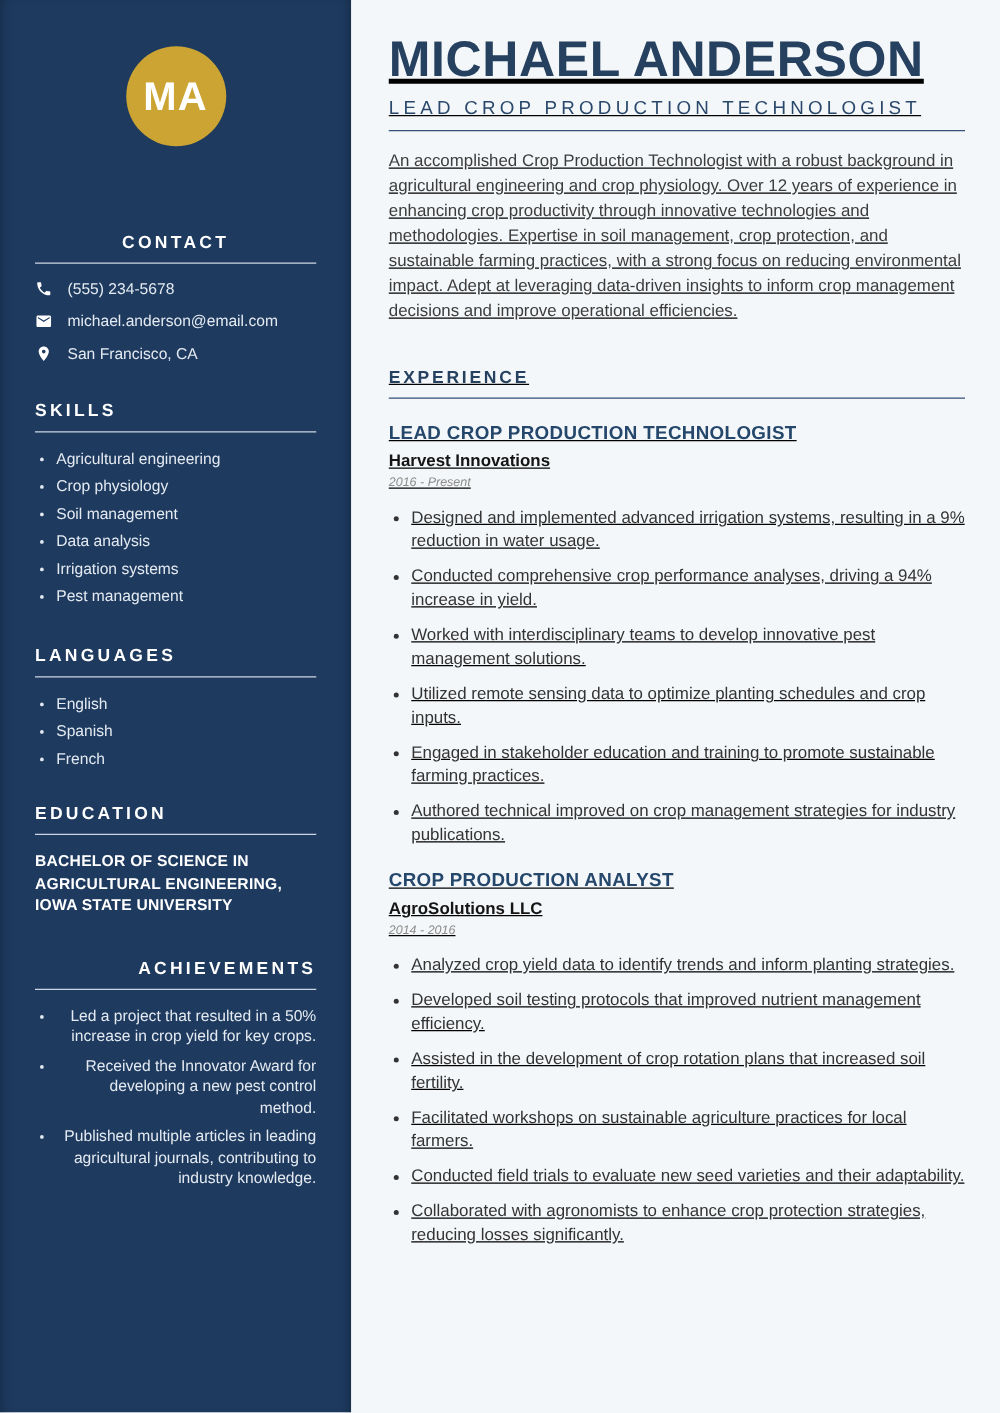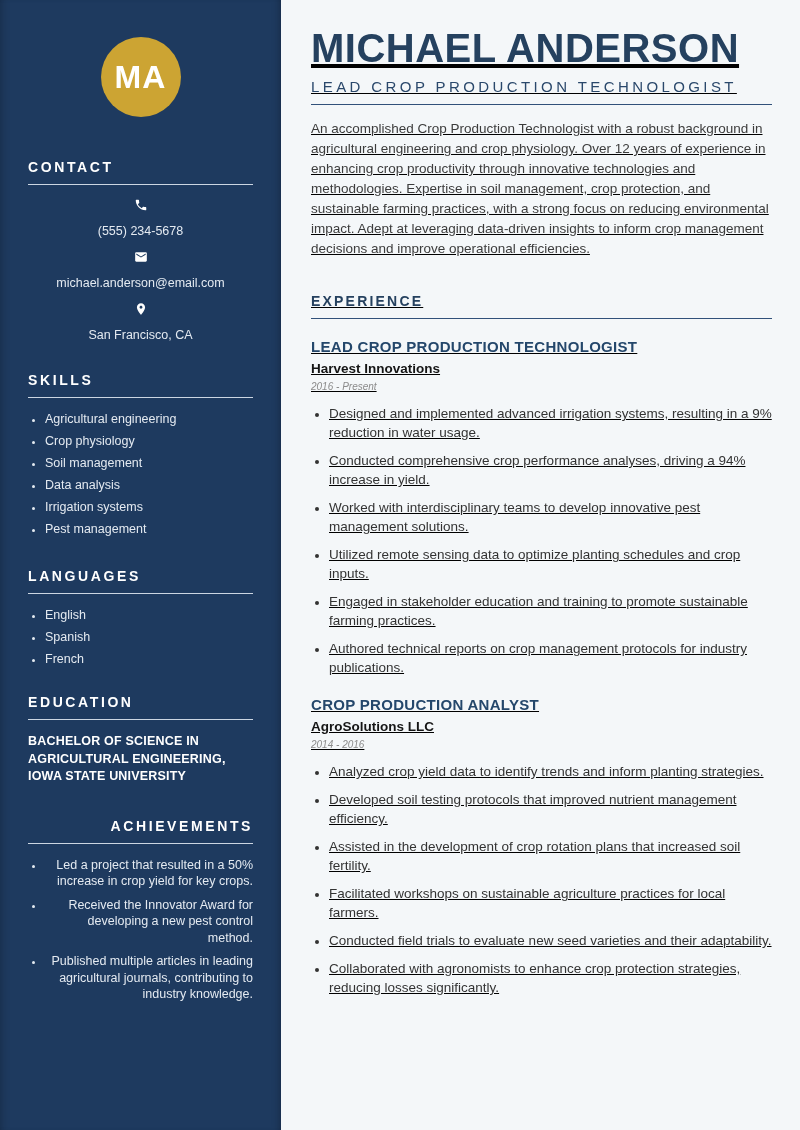--- a/index.html
+++ b/index.html
@@ -30,34 +30,34 @@
   .avatar {
     width: 80px; height: 80px; border-radius: 50%;
     background: var(--accent-gold);
     margin: 0 auto;
     display: flex; align-items: center; justify-content: center;
   }
   .avatar-initials {
     font-size: 32px; font-weight: bold; color: #ffffff; letter-spacing: 1px;
   }
   .side-section { margin-top: 30px; }
-  .side-section.contact { margin-top: 42px; }
+  .side-section.contact { margin-top: 68px; text-align: center; }
   .side-section.education { margin-top: 26px; }
   .side-section.achievements { margin-top: 32px; text-align: right; }
   .side-heading {
     margin: 0; font-size: 14px; font-weight: bold;
     letter-spacing: 2.6px; color: #ffffff;
   }
   .side-rule {
     height: 1px; background: #ccd6e2; border: 0;
     margin: 9px 0 13px 0;
   }
   .contact-row {
     display: flex; align-items: center; gap: 12px;
-    margin-bottom: 12px; font-size: 12.5px; color: #e4eaf1; flex-direction: column;
+    margin-bottom: 12px; font-size: 12.5px; color: #e4eaf1;
   }
   .cicon { width: 14px; height: 14px; flex: 0 0 14px; }
   .cicon svg { width: 14px; height: 14px; fill: #ffffff; display: block; }
   .side-list { margin: 0; padding-left: 17px; list-style: disc; }
   .side-list li {
     font-size: 12.5px; line-height: 17px; margin-bottom: 5px; color: #e4eaf1;
   }
   .side-list li::marker { color: #e4eaf1; font-size: 11px; }
   .side-list.wrap li { line-height: 16.5px; margin-bottom: 7px; }
   .degree {
@@ -200,21 +200,21 @@
       <h3 class="job-title">LEAD CROP PRODUCTION TECHNOLOGIST</h3>
       <div class="company">Harvest Innovations</div>
       <div class="dates">2016 - Present</div>
       <ul class="job-bullets">
 
       <li>Designed and implemented advanced irrigation systems, resulting in a 9% reduction in water usage.</li>
           <li>Conducted comprehensive crop performance analyses, driving a 94% increase in yield.</li>
           <li>Worked with interdisciplinary teams to develop innovative pest management solutions.</li>
           <li>Utilized remote sensing data to optimize planting schedules and crop inputs.</li>
           <li>Engaged in stakeholder education and training to promote sustainable farming practices.</li>
-          <li>Authored technical reports on crop management protocols for industry publications.</li>
+          <li>Authored technical improved on crop management strategies for industry publications.</li>
         </ul>
     </article>
 
     <article class="job">
       <h3 class="job-title">CROP PRODUCTION ANALYST</h3>
       <div class="company">AgroSolutions LLC</div>
       <div class="dates">2014 - 2016</div>
       <ul class="job-bullets">
 
       <li>Analyzed crop yield data to identify trends and inform planting strategies.</li>

